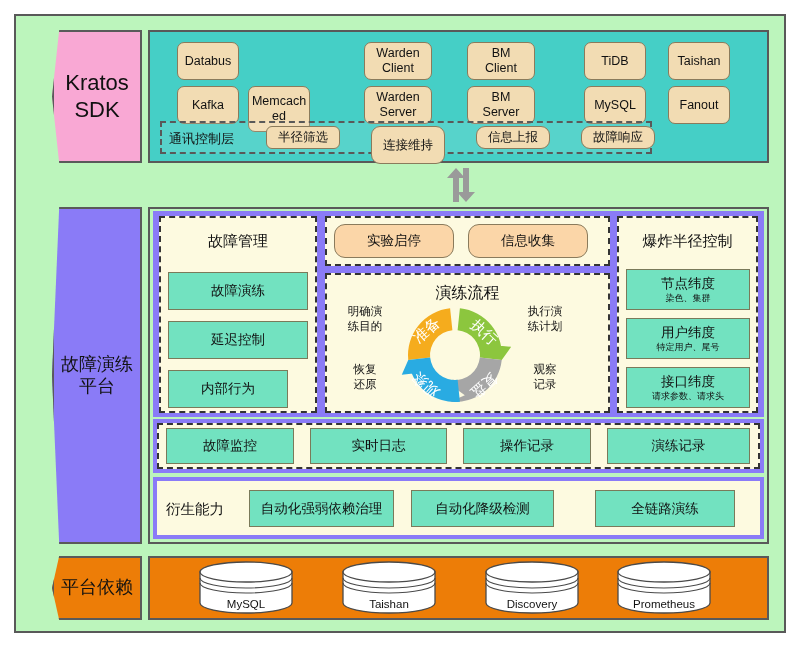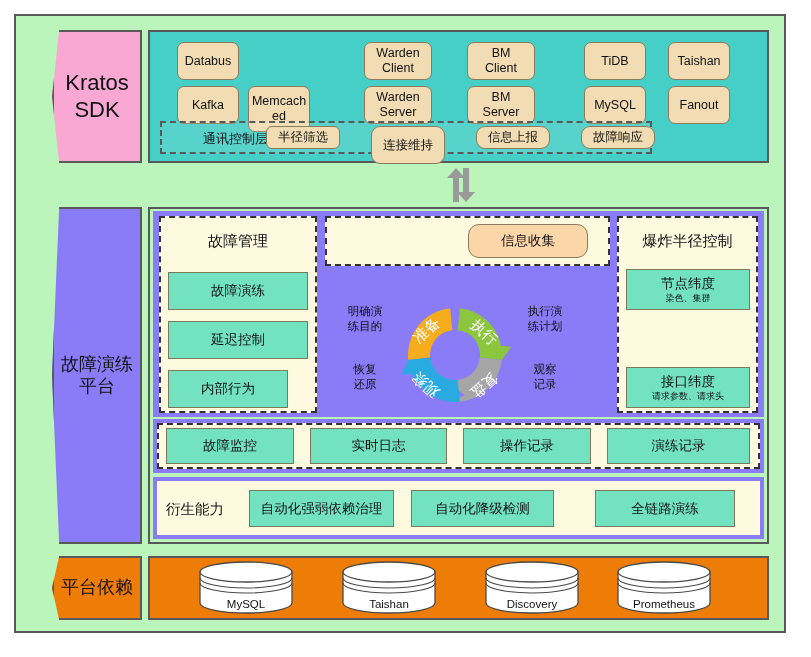--- a/index.html
+++ b/index.html
@@ -76,21 +76,20 @@
     position: absolute;
     box-sizing: border-box;
     border: 2px dashed #595959;
     background: rgba(255,255,255,0.10);
   }
   .ctrl-label {
     position: absolute;
     font-size: 13px;
     color: #111;
     white-space: nowrap;
-    margin-left: 34px;
   }
   .ctrl-pill {
     position: absolute;
     box-sizing: border-box;
     background: #f2dcb3;
     border: 1px solid #8a7b5c;
     border-radius: 9px;
     display: flex;
     align-items: center;
     justify-content: center;
@@ -247,22 +246,26 @@
   <div class="plat-inner" style="left:153px; top:211px; width:611px; height:206px;"></div>
 
   <div class="dash-panel" style="left:159px; top:216px; width:158px; height:197px;">
     <div class="panel-title" style="top:14px;">故障管理</div>
   </div>
   <div class="mint-box" style="left:168px; top:272px; width:140px; height:38px;">故障演练</div>
   <div class="mint-box" style="left:168px; top:321px; width:140px; height:38px;">延迟控制</div>
   <div class="mint-box" style="left:168px; top:370px; width:120px; height:38px;">内部行为</div>
 
   <div class="dash-panel" style="left:325px; top:216px; width:285px; height:50px;"></div>
+  <div class="peach-pill" style="left:334px; top:224px; width:120px; height:34px;">实验启停</div>
   <div class="peach-pill" style="left:468px; top:224px; width:120px; height:34px;">信息收集</div>
 
+  <div class="dash-panel" style="left:325px; top:273px; width:285px; height:140px;">
+    <div class="flow-title" style="top:8px;">演练流程</div>
+  </div>
 
   <svg style="position:absolute; left:399px; top:302px; width:112px; height:106px;" viewBox="0 0 112 106" xmlns="http://www.w3.org/2000/svg">
 
     <g>
       <path d="M56 6 L56 6 A47 47 0 0 0 9 53 L31 53 A25 25 0 0 1 56 28 Z
                M56 6 L42 14 L56 22 Z" fill="#f5ac1d" transform="rotate(-6 56 53)"></path>
       <path d="M9 53 L31 53 L20 66 Z" fill="#f5ac1d" transform="rotate(-6 56 53)" opacity="0"></path>
     </g>
 
     <path d="M56 6 A47 47 0 0 1 103 53 L81 53 A25 25 0 0 0 56 28 Z
@@ -289,20 +292,24 @@
   <div class="flow-note" style="left:336px; top:362px; width:58px;">恢复
 还原</div>
 
   <div class="dash-panel" style="left:617px; top:216px; width:141px; height:197px;">
     <div class="panel-title" style="top:14px;">爆炸半径控制</div>
   </div>
   <div class="mint-box" style="left:626px; top:269px; width:124px; height:41px;">
     <span>节点纬度</span>
     <span class="sub">染色、集群</span>
   </div>
+  <div class="mint-box" style="left:626px; top:318px; width:124px; height:41px;">
+    <span>用户纬度</span>
+    <span class="sub">特定用户、尾号</span>
+  </div>
   <div class="mint-box" style="left:626px; top:367px; width:124px; height:41px;">
     <span>接口纬度</span>
     <span class="sub">请求参数、请求头</span>
   </div>
 
   <div class="plat-inner" style="left:153px; top:419px; width:611px; height:54px;"></div>
   <div class="dash-panel" style="left:157px; top:423px; width:603px; height:46px; background:#fdfae0;"></div>
   <div class="mint-box" style="left:166px; top:428px; width:128px; height:36px;">故障监控</div>
   <div class="mint-box" style="left:310px; top:428px; width:137px; height:36px;">实时日志</div>
   <div class="mint-box" style="left:463px; top:428px; width:128px; height:36px;">操作记录</div>

